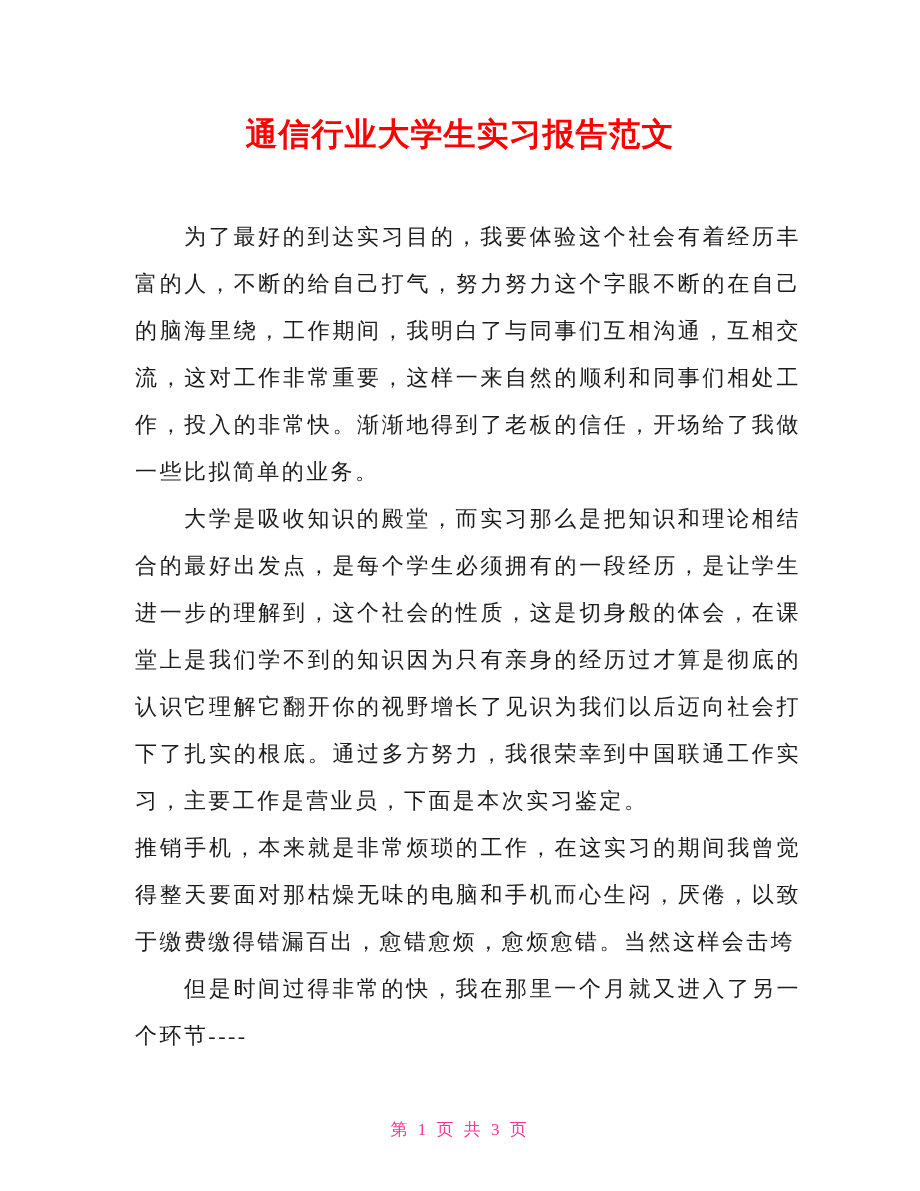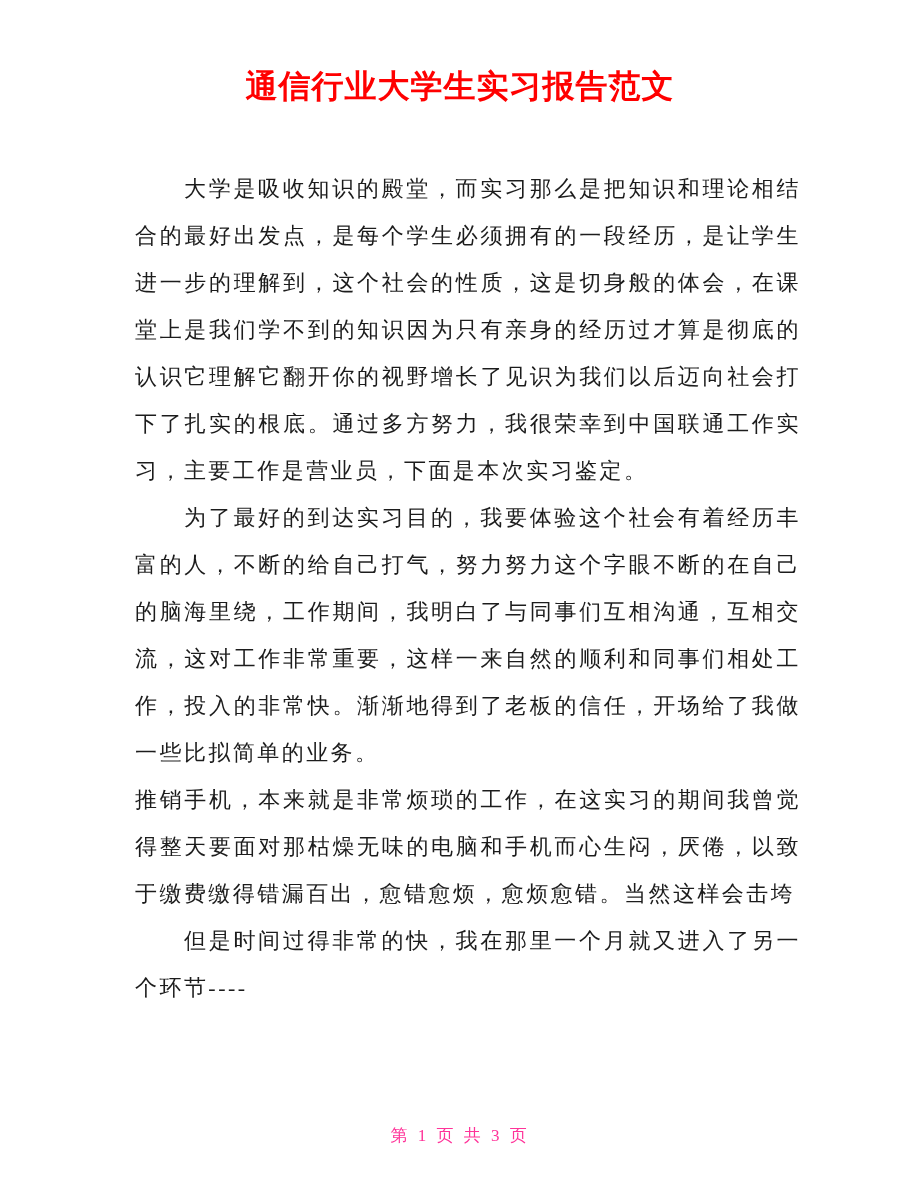--- a/index.html
+++ b/index.html
@@ -8,21 +8,21 @@
     background: #ffffff;
   }
   .page {
     position: relative;
     width: 920px;
     height: 1191px;
     margin: 0 auto;
     background: #ffffff;
     overflow: hidden;
     box-sizing: border-box;
-    padding-top: 62px;
+    padding-top: 110px;
   }
   .doc-title {
     margin: 0;
     text-align: center;
     font-family: "DejaVu Sans", "Liberation Sans", sans-serif;
     font-weight: bold;
     font-size: 32px;
     letter-spacing: 1px;
     color: #ff0000;
     line-height: 48px;
@@ -43,37 +43,37 @@
     margin: 0;
     text-indent: 49px;
   }
   .para.no-indent {
     text-indent: 0;
   }
   .page-footer {
     position: absolute;
     left: 0;
     right: 0;
-    bottom: 44px;
+    bottom: 50px;
     text-align: center;
     font-family: "Liberation Serif", "DejaVu Serif", serif;
     font-size: 17px;
     letter-spacing: 3px;
     color: #ff3399;
   }
 </style>
 </head>
 <body>
 
 <div class="page">
   <h1 class="doc-title">通信行业大学生实习报告范文</h1>
 
   <div class="doc-body" id="doc-body">
+      <p class="para">为了最好的到达实习目的，我要体验这个社会有着经历丰富的人，不断的给自己打气，努力努力这个字眼不断的在自己的脑海里绕，工作期间，我明白了与同事们互相沟通，互相交流，这对工作非常重要，这样一来自然的顺利和同事们相处工作，投入的非常快。渐渐地得到了老板的信任，开场给了我做一些比拟简单的业务。</p>
       <p class="para">大学是吸收知识的殿堂，而实习那么是把知识和理论相结合的最好出发点，是每个学生必须拥有的一段经历，是让学生进一步的理解到，这个社会的性质，这是切身般的体会，在课堂上是我们学不到的知识因为只有亲身的经历过才算是彻底的认识它理解它翻开你的视野增长了见识为我们以后迈向社会打下了扎实的根底。通过多方努力，我很荣幸到中国联通工作实习，主要工作是营业员，下面是本次实习鉴定。</p>
-      <p class="para">为了最好的到达实习目的，我要体验这个社会有着经历丰富的人，不断的给自己打气，努力努力这个字眼不断的在自己的脑海里绕，工作期间，我明白了与同事们互相沟通，互相交流，这对工作非常重要，这样一来自然的顺利和同事们相处工作，投入的非常快。渐渐地得到了老板的信任，开场给了我做一些比拟简单的业务。</p>
       <p class="para no-indent">推销手机，本来就是非常烦琐的工作，在这实习的期间我曾觉得整天要面对那枯燥无味的电脑和手机而心生闷，厌倦，以致于缴费缴得错漏百出，愈错愈烦，愈烦愈错。当然这样会击垮</p>
       <p class="para">但是时间过得非常的快，我在那里一个月就又进入了另一个环节----</p>
     </div>
 
   <div class="page-footer">
     <span>第 1 页 共 3 页</span>
   </div>
 </div>
 
 </body></html>

